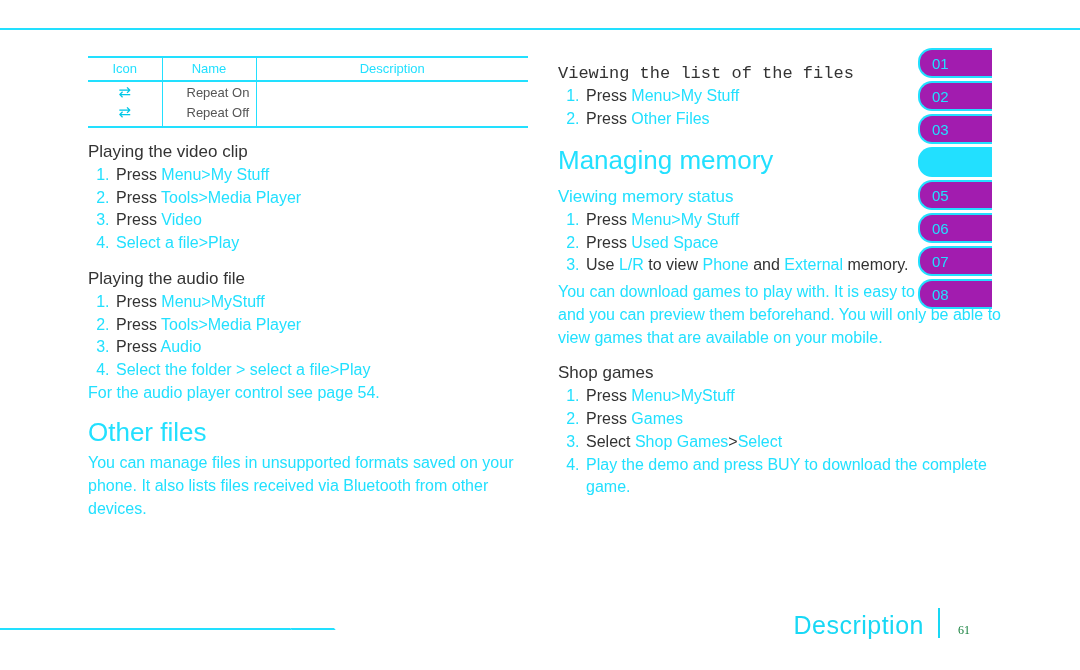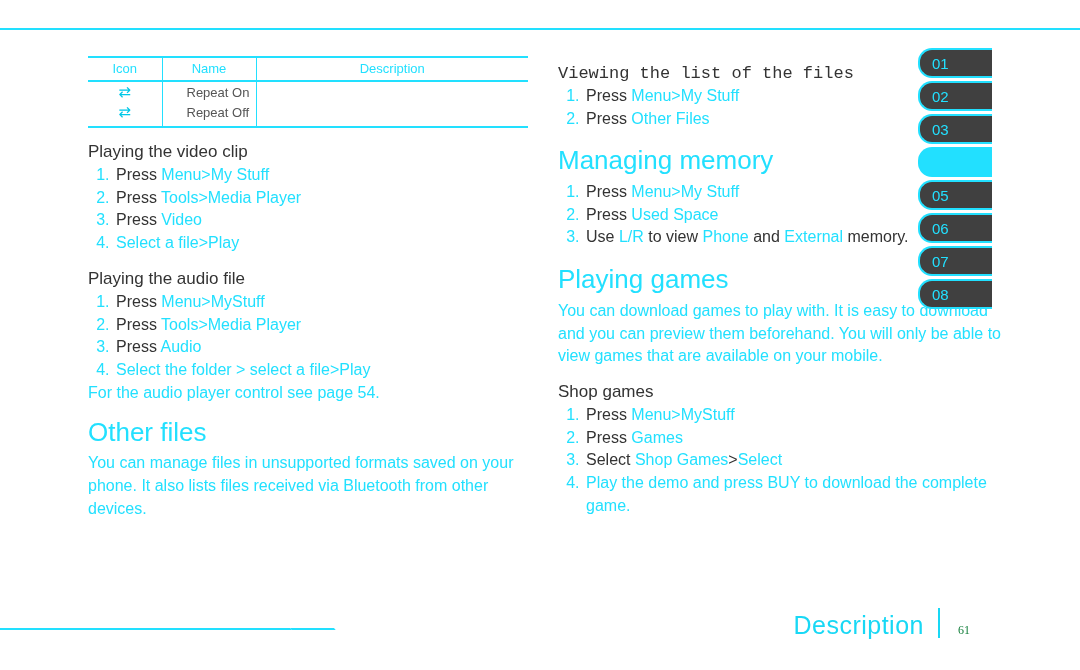--- a/index.html
+++ b/index.html
@@ -162,21 +162,21 @@
     height: 30px;
     margin-bottom: 3px;
     border: 2px solid #22e0ff;
     border-right: none;
     border-radius: 14px 0 0 14px;
     color: #22e0ff;
     font-size: 15px;
     display: flex;
     align-items: center;
     padding-left: 12px;
-    background: #404040;
+    background: #a21caf;
   }
   .tab.active {
     background: #22e0ff;
     color: #ffffff;
     border-color: #22e0ff;
   }
   .tab.active .tab-label { visibility: hidden; }
 </style>
 </head>
 <body>
@@ -232,27 +232,27 @@
 
   <div class="col-right">
 
     <h3 class="sub-dark" style="margin-top:8px;font-family:Liberation Mono, monospace;">Viewing the list of the files</h3>
     <ol class="steps">
       <li><span class="dark">Press </span><span>Menu&gt;My Stuff</span></li>
       <li><span class="dark">Press </span><span>Other Files</span></li>
     </ol>
 
     <h2 class="sec-cyan">Managing memory</h2>
+    <h3 class="sub-cyan">Viewing memory status</h3>
     <ol class="steps">
       <li><span class="dark">Press </span><span>Menu&gt;My Stuff</span></li>
       <li><span class="dark">Press </span><span>Used Space</span></li>
       <li><span class="dark">Use </span><span>L/R</span><span class="dark"> to view </span><span>Phone</span><span class="dark"> and </span><span>External</span><span class="dark"> memory.</span></li>
     </ol>
 
-    <h2 class="sec-cyan">Playing games</h2>
     <p class="body-cyan">You can download games to play with. It is easy to download and you can preview them beforehand. You will only be able to view games that are available on your mobile.</p>
 
     <h3 class="sub-dark">Shop games</h3>
     <ol class="steps">
       <li><span class="dark">Press </span><span>Menu&gt;MyStuff</span></li>
       <li><span class="dark">Press </span><span>Games</span></li>
       <li><span class="dark">Select </span><span>Shop Games</span><span class="dark">&gt;</span><span>Select</span></li>
       <li><span>Play the demo and press BUY to download the complete game.</span></li>
     </ol>
   </div>

